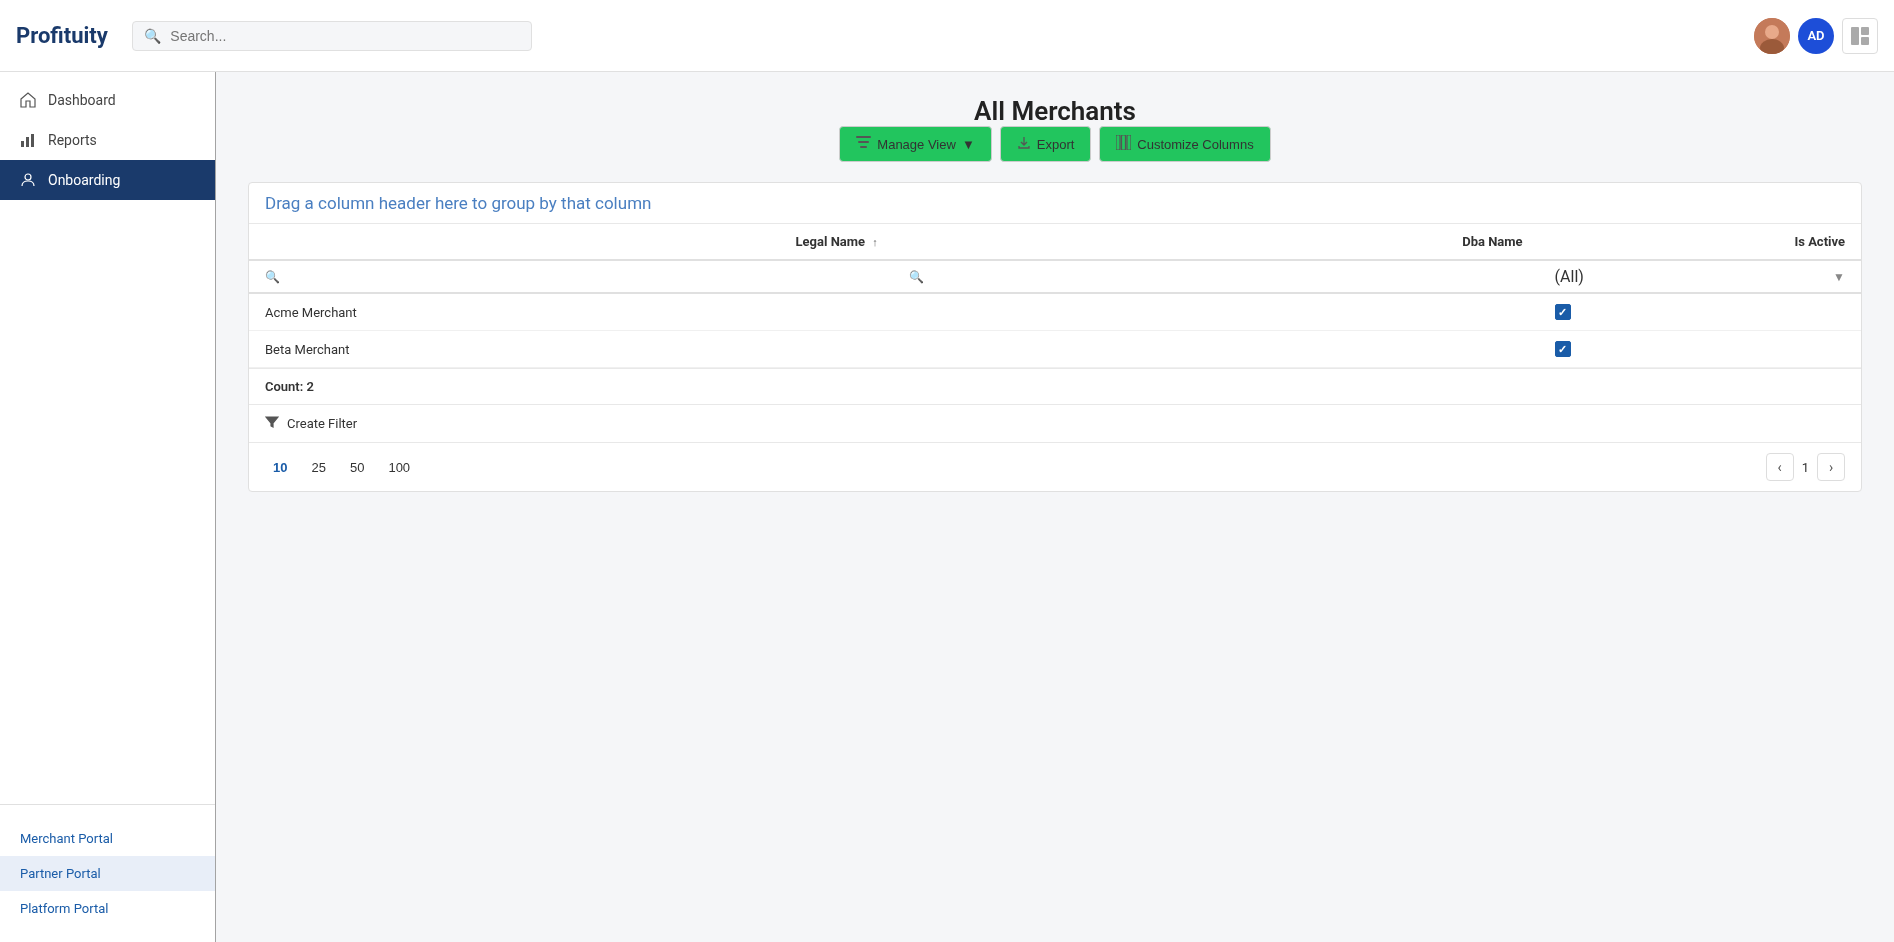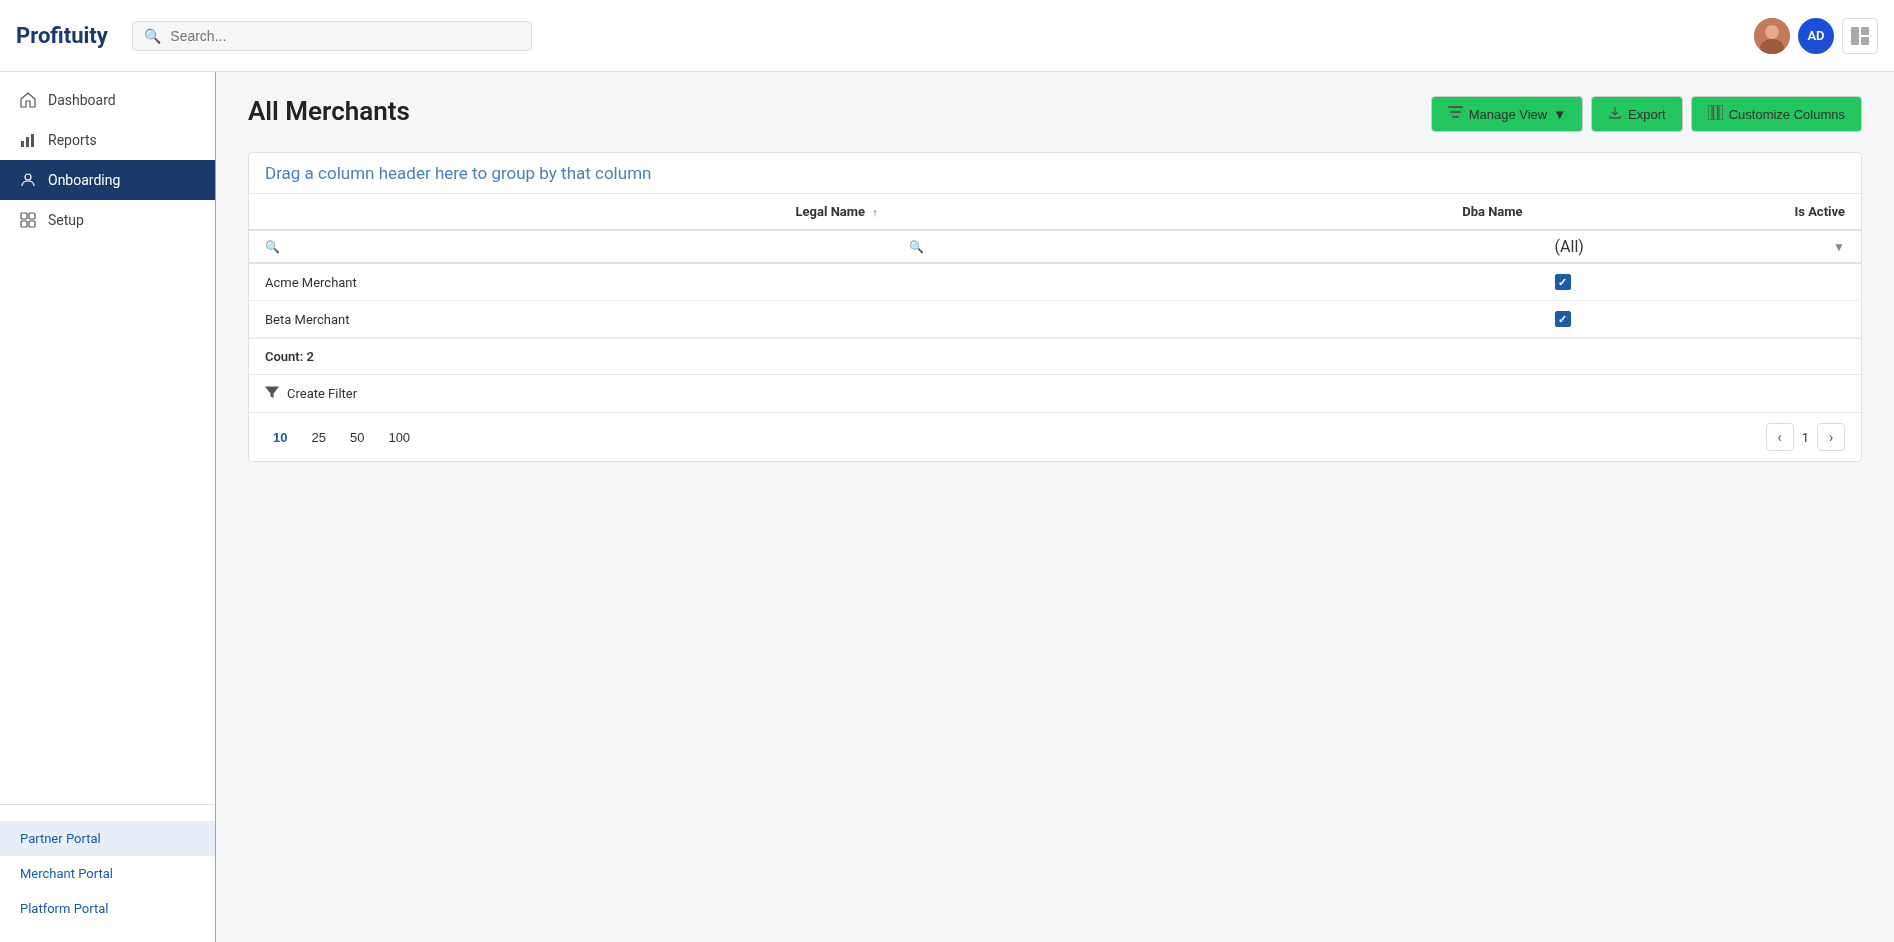--- a/index.html
+++ b/index.html
@@ -62,21 +62,21 @@
       display: block; padding: 10px 20px; font-size: 13px; cursor: pointer;
       color: #1a5ca8;
     }
     .sidebar-bottom-item.selected { background: #e8eef8; }
 
     
     .main-content {
       flex: 1; overflow-y: auto; padding: 24px 32px;
     }
     .page-header {
-      display: flex; justify-content: space-between; margin-bottom: 20px;
+      display: flex; align-items: center; justify-content: space-between; margin-bottom: 20px; flex-direction: column;
     }
     .page-title { font-size: 26px; font-weight: 600; color: #222; }
     .toolbar-buttons { display: flex; gap: 8px; }
     .toolbar-btn {
       display: flex; align-items: center; gap: 6px; padding: 8px 16px;
       border: 1px solid #ccc; border-radius: 4px; background: #22c55e; cursor: pointer;
       font-size: 13px; color: #333;
     }
 
     
@@ -202,37 +202,26 @@
       <div class="sidebar-item active">
         <span class="icon">
           <svg width="16" height="16" viewBox="0 0 16 16" fill="none">
             <circle cx="8" cy="5" r="3" stroke="#fff" stroke-width="1.2"></circle>
             <path d="M2 14c0-3.3 2.7-5 6-5s6 1.7 6 5" stroke="#fff" stroke-width="1.2" fill="none"></path>
           </svg>
         </span>
         <span>Onboarding</span>
       </div>
 
-      <div class="sidebar-item">
-        <span class="icon">
-          <svg width="16" height="16" viewBox="0 0 16 16" fill="none">
-            <rect x="1" y="1" width="6" height="6" rx="1" stroke="#555" stroke-width="1.2"></rect>
-            <rect x="9" y="1" width="6" height="6" rx="1" stroke="#555" stroke-width="1.2"></rect>
-            <rect x="1" y="9" width="6" height="6" rx="1" stroke="#555" stroke-width="1.2"></rect>
-            <rect x="9" y="9" width="6" height="6" rx="1" stroke="#555" stroke-width="1.2"></rect>
-          </svg>
-        </span>
-        <span>Setup</span>
-      </div>
 
     </nav>
 
     <div class="sidebar-bottom">
+      <div class="sidebar-bottom-item">Merchant Portal</div>
       <div class="sidebar-bottom-item selected">Partner Portal</div>
-      <div class="sidebar-bottom-item">Merchant Portal</div>
       <div class="sidebar-bottom-item">Platform Portal</div>
     </div>
   </div>
 
   <div class="main-content">
 
     <div class="page-header">
       <h1 class="page-title">All Merchants</h1>
       <div class="toolbar-buttons">
 

